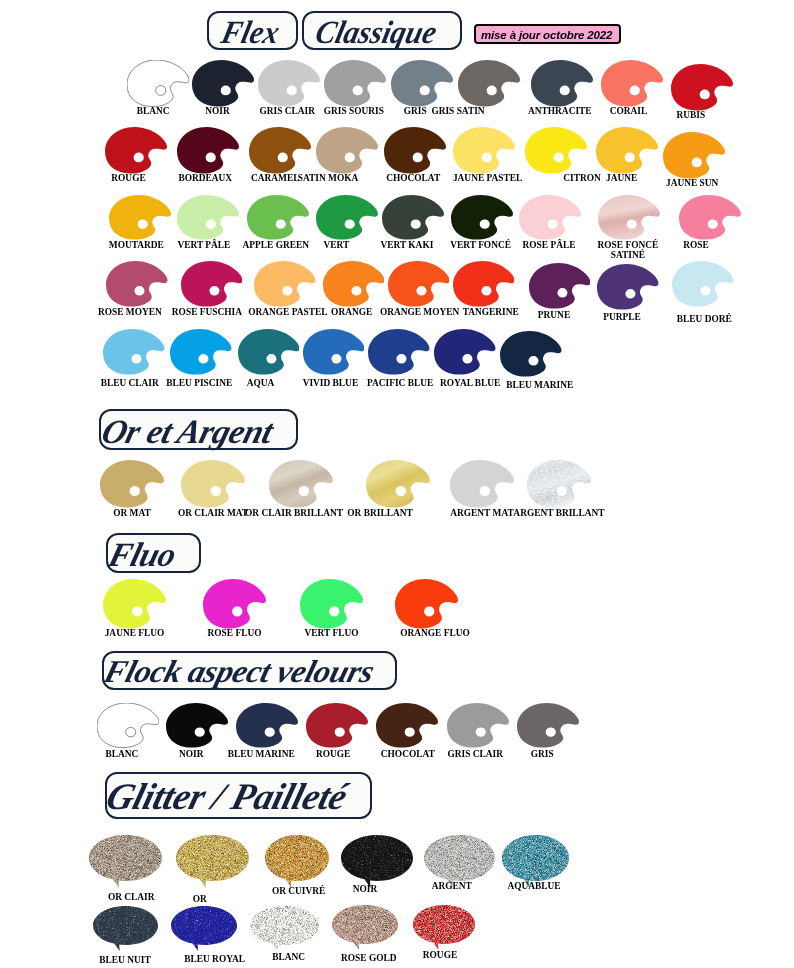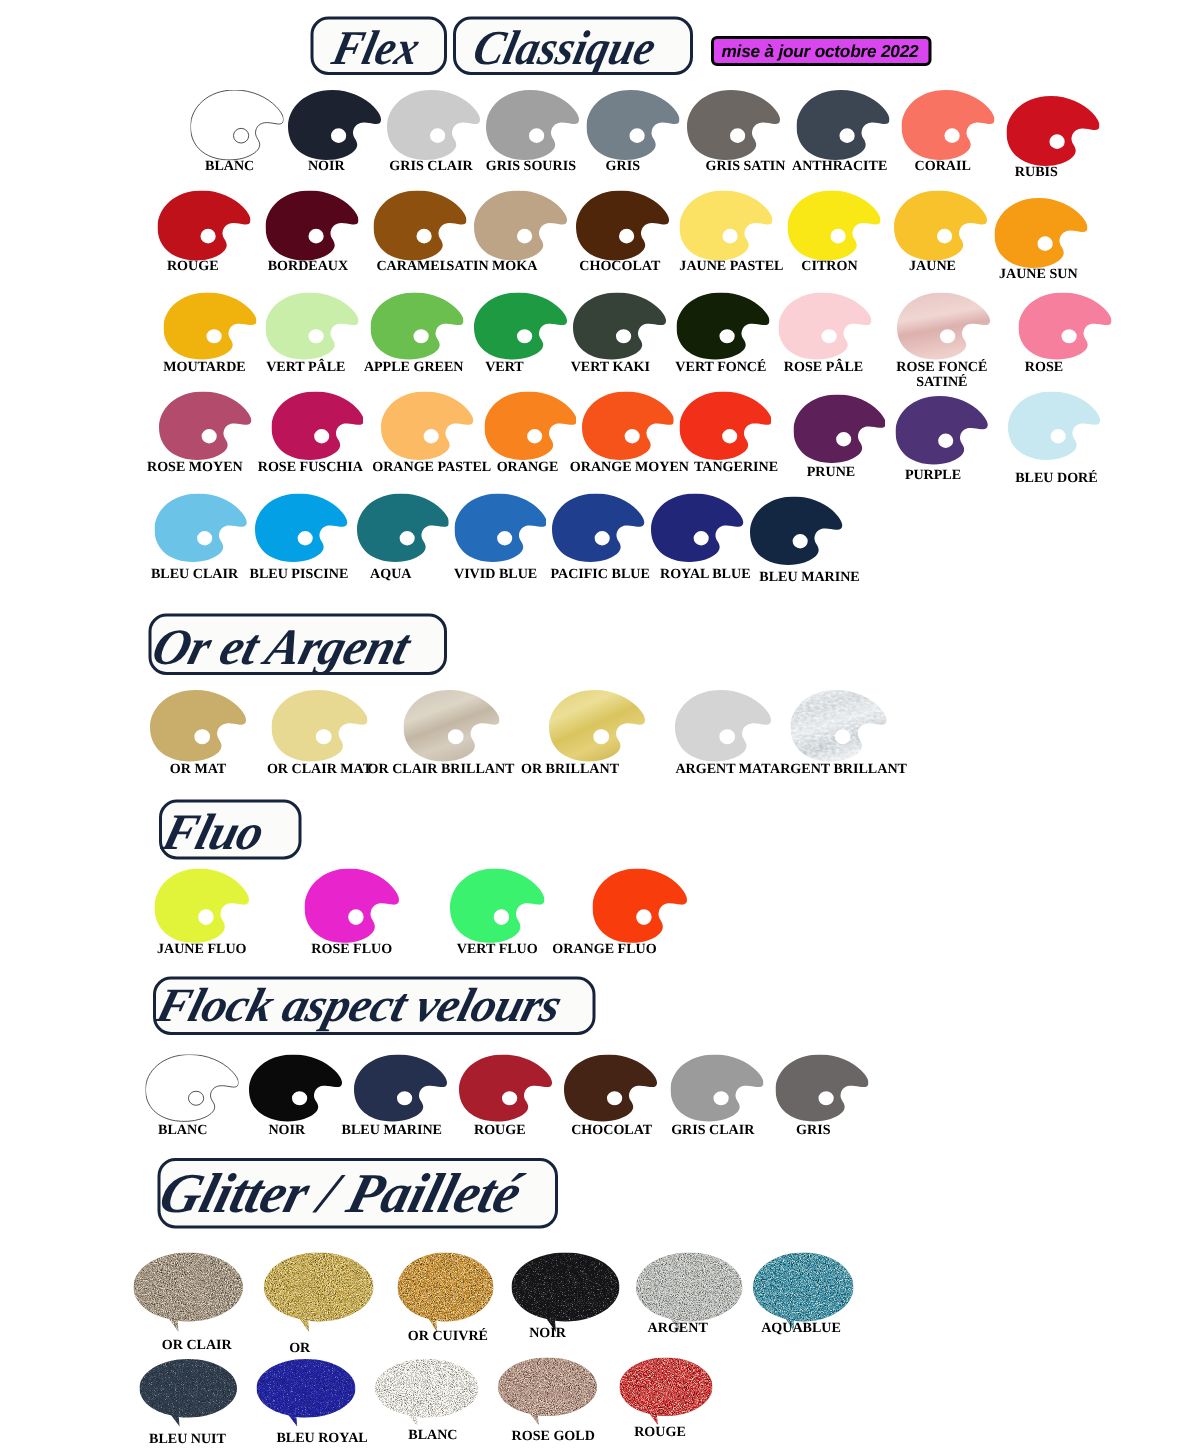--- a/index.html
+++ b/index.html
@@ -18,21 +18,21 @@
             border-radius:12px;background:#fbfbf9;}
   .titletxt{position:absolute;white-space:nowrap;color:#16233c;
             font-family:"Liberation Serif",serif;font-style:italic;font-weight:700;
             transform-origin:left bottom;}
   #tb1{left:207px;top:11px;width:91px;height:39px;}
   #tb1 .titletxt{left:9px;top:4px;font-size:30px;transform:skewX(-13deg) scaleY(1.08);}
   #tb2{left:301.5px;top:11px;width:160px;height:39px;}
   #tb2 .titletxt{left:8px;top:4px;font-size:30px;transform:skewX(-13deg) scaleY(1.08);}
 
   .updbox{position:absolute;box-sizing:border-box;border:2.6px solid #000;
-          border-radius:4px;background:#d946ef;}
+          border-radius:4px;background:#f9a8d4;}
   #ub{left:474px;top:23.5px;width:147px;height:20px;}
   .updtxt{position:absolute;white-space:nowrap;color:#000;
           font-family:"Liberation Sans",sans-serif;font-style:italic;font-weight:700;
           font-size:11.5px;left:5px;top:3px;letter-spacing:-0.15px;}
 
   .sw{position:absolute;}
   .sw svg{display:block;}
   .lbl{position:absolute;text-align:center;white-space:nowrap;color:#000;
        font-family:"Liberation Serif",serif;font-weight:700;font-size:9.4px;
        line-height:1.08;transform:translateX(-50%);}
@@ -174,21 +174,21 @@
         <svg width="62" height="47" viewBox="0 0 66 52" preserveAspectRatio="none">
           <path d="M 0.00 26.87 C 0.00 13.27 11.92 0.00 31.43 0.00 C 43.89 0.00 54.73 5.66 60.69 12.18 C 64.48 16.32 66.11 19.58 66.00 22.08 C 65.89 24.69 63.94 25.35 61.56 25.02 C 58.52 24.59 55.27 23.72 52.56 24.15 C 49.09 24.69 47.36 26.76 46.49 29.26 C 45.63 31.87 46.38 33.94 47.47 35.79 C 48.77 37.97 49.53 39.71 48.88 41.88 C 47.90 45.36 43.67 47.97 39.01 49.72 C 33.60 51.67 26.55 52.00 21.13 51.02 C 8.67 48.85 0.00 40.47 0.00 26.87 Z M 35.9 33.7 m -5.4 0 a 5.4 5.4 0 1 0 10.8 0 a 5.4 5.4 0 1 0 -10.8 0 Z" fill="#73808a" fill-rule="evenodd"></path>
         </svg>
       </div>
       <div class="lbl" style="left: 415.2px; top: 106px;">GRIS</div>
       <div class="sw" style="left: 458px; top: 60px; width: 62px; height: 47px;">
         <svg width="62" height="47" viewBox="0 0 66 52" preserveAspectRatio="none">
           <path d="M 0.00 26.87 C 0.00 13.27 11.92 0.00 31.43 0.00 C 43.89 0.00 54.73 5.66 60.69 12.18 C 64.48 16.32 66.11 19.58 66.00 22.08 C 65.89 24.69 63.94 25.35 61.56 25.02 C 58.52 24.59 55.27 23.72 52.56 24.15 C 49.09 24.69 47.36 26.76 46.49 29.26 C 45.63 31.87 46.38 33.94 47.47 35.79 C 48.77 37.97 49.53 39.71 48.88 41.88 C 47.90 45.36 43.67 47.97 39.01 49.72 C 33.60 51.67 26.55 52.00 21.13 51.02 C 8.67 48.85 0.00 40.47 0.00 26.87 Z M 35.9 33.7 m -5.4 0 a 5.4 5.4 0 1 0 10.8 0 a 5.4 5.4 0 1 0 -10.8 0 Z" fill="#6d6764" fill-rule="evenodd"></path>
         </svg>
       </div>
-      <div class="lbl" style="left: 497px; top: 106px;">GRIS SATIN</div>
+      <div class="lbl" style="left: 458px; top: 106px;">GRIS SATIN</div>
       <div class="sw" style="left: 531px; top: 60px; width: 62px; height: 47px;">
         <svg width="62" height="47" viewBox="0 0 66 52" preserveAspectRatio="none">
           <path d="M 0.00 26.87 C 0.00 13.27 11.92 0.00 31.43 0.00 C 43.89 0.00 54.73 5.66 60.69 12.18 C 64.48 16.32 66.11 19.58 66.00 22.08 C 65.89 24.69 63.94 25.35 61.56 25.02 C 58.52 24.59 55.27 23.72 52.56 24.15 C 49.09 24.69 47.36 26.76 46.49 29.26 C 45.63 31.87 46.38 33.94 47.47 35.79 C 48.77 37.97 49.53 39.71 48.88 41.88 C 47.90 45.36 43.67 47.97 39.01 49.72 C 33.60 51.67 26.55 52.00 21.13 51.02 C 8.67 48.85 0.00 40.47 0.00 26.87 Z M 35.9 33.7 m -5.4 0 a 5.4 5.4 0 1 0 10.8 0 a 5.4 5.4 0 1 0 -10.8 0 Z" fill="#3c4552" fill-rule="evenodd"></path>
         </svg>
       </div>
       <div class="lbl" style="left: 559.8px; top: 106px;">ANTHRACITE</div>
       <div class="sw" style="left: 601.3px; top: 60px; width: 62px; height: 47px;">
         <svg width="62" height="47" viewBox="0 0 66 52" preserveAspectRatio="none">
           <path d="M 0.00 26.87 C 0.00 13.27 11.92 0.00 31.43 0.00 C 43.89 0.00 54.73 5.66 60.69 12.18 C 64.48 16.32 66.11 19.58 66.00 22.08 C 65.89 24.69 63.94 25.35 61.56 25.02 C 58.52 24.59 55.27 23.72 52.56 24.15 C 49.09 24.69 47.36 26.76 46.49 29.26 C 45.63 31.87 46.38 33.94 47.47 35.79 C 48.77 37.97 49.53 39.71 48.88 41.88 C 47.90 45.36 43.67 47.97 39.01 49.72 C 33.60 51.67 26.55 52.00 21.13 51.02 C 8.67 48.85 0.00 40.47 0.00 26.87 Z M 35.9 33.7 m -5.4 0 a 5.4 5.4 0 1 0 10.8 0 a 5.4 5.4 0 1 0 -10.8 0 Z" fill="#f97362" fill-rule="evenodd"></path>
         </svg>
@@ -234,21 +234,21 @@
         <svg width="62" height="47" viewBox="0 0 66 52" preserveAspectRatio="none">
           <path d="M 0.00 26.87 C 0.00 13.27 11.92 0.00 31.43 0.00 C 43.89 0.00 54.73 5.66 60.69 12.18 C 64.48 16.32 66.11 19.58 66.00 22.08 C 65.89 24.69 63.94 25.35 61.56 25.02 C 58.52 24.59 55.27 23.72 52.56 24.15 C 49.09 24.69 47.36 26.76 46.49 29.26 C 45.63 31.87 46.38 33.94 47.47 35.79 C 48.77 37.97 49.53 39.71 48.88 41.88 C 47.90 45.36 43.67 47.97 39.01 49.72 C 33.60 51.67 26.55 52.00 21.13 51.02 C 8.67 48.85 0.00 40.47 0.00 26.87 Z M 35.9 33.7 m -5.4 0 a 5.4 5.4 0 1 0 10.8 0 a 5.4 5.4 0 1 0 -10.8 0 Z" fill="#fbe264" fill-rule="evenodd"></path>
         </svg>
       </div>
       <div class="lbl" style="left: 487.6px; top: 173px;">JAUNE PASTEL</div>
       <div class="sw" style="left: 524.7px; top: 127px; width: 62px; height: 47px;">
         <svg width="62" height="47" viewBox="0 0 66 52" preserveAspectRatio="none">
           <path d="M 0.00 26.87 C 0.00 13.27 11.92 0.00 31.43 0.00 C 43.89 0.00 54.73 5.66 60.69 12.18 C 64.48 16.32 66.11 19.58 66.00 22.08 C 65.89 24.69 63.94 25.35 61.56 25.02 C 58.52 24.59 55.27 23.72 52.56 24.15 C 49.09 24.69 47.36 26.76 46.49 29.26 C 45.63 31.87 46.38 33.94 47.47 35.79 C 48.77 37.97 49.53 39.71 48.88 41.88 C 47.90 45.36 43.67 47.97 39.01 49.72 C 33.60 51.67 26.55 52.00 21.13 51.02 C 8.67 48.85 0.00 40.47 0.00 26.87 Z M 35.9 33.7 m -5.4 0 a 5.4 5.4 0 1 0 10.8 0 a 5.4 5.4 0 1 0 -10.8 0 Z" fill="#f9e816" fill-rule="evenodd"></path>
         </svg>
       </div>
-      <div class="lbl" style="left: 553px; top: 173px; text-align: right;">CITRON</div>
+      <div class="lbl" style="left: 582px; top: 173px; text-align: right;">CITRON</div>
       <div class="sw" style="left: 596px; top: 127px; width: 62px; height: 47px;">
         <svg width="62" height="47" viewBox="0 0 66 52" preserveAspectRatio="none">
           <path d="M 0.00 26.87 C 0.00 13.27 11.92 0.00 31.43 0.00 C 43.89 0.00 54.73 5.66 60.69 12.18 C 64.48 16.32 66.11 19.58 66.00 22.08 C 65.89 24.69 63.94 25.35 61.56 25.02 C 58.52 24.59 55.27 23.72 52.56 24.15 C 49.09 24.69 47.36 26.76 46.49 29.26 C 45.63 31.87 46.38 33.94 47.47 35.79 C 48.77 37.97 49.53 39.71 48.88 41.88 C 47.90 45.36 43.67 47.97 39.01 49.72 C 33.60 51.67 26.55 52.00 21.13 51.02 C 8.67 48.85 0.00 40.47 0.00 26.87 Z M 35.9 33.7 m -5.4 0 a 5.4 5.4 0 1 0 10.8 0 a 5.4 5.4 0 1 0 -10.8 0 Z" fill="#f8c22c" fill-rule="evenodd"></path>
         </svg>
       </div>
       <div class="lbl" style="left: 621.7px; top: 173px;">JAUNE</div>
       <div class="sw" style="left: 662.9px; top: 132px; width: 62px; height: 47px;">
         <svg width="62" height="47" viewBox="0 0 66 52" preserveAspectRatio="none">
           <path d="M 0.00 26.87 C 0.00 13.27 11.92 0.00 31.43 0.00 C 43.89 0.00 54.73 5.66 60.69 12.18 C 64.48 16.32 66.11 19.58 66.00 22.08 C 65.89 24.69 63.94 25.35 61.56 25.02 C 58.52 24.59 55.27 23.72 52.56 24.15 C 49.09 24.69 47.36 26.76 46.49 29.26 C 45.63 31.87 46.38 33.94 47.47 35.79 C 48.77 37.97 49.53 39.71 48.88 41.88 C 47.90 45.36 43.67 47.97 39.01 49.72 C 33.60 51.67 26.55 52.00 21.13 51.02 C 8.67 48.85 0.00 40.47 0.00 26.87 Z M 35.9 33.7 m -5.4 0 a 5.4 5.4 0 1 0 10.8 0 a 5.4 5.4 0 1 0 -10.8 0 Z" fill="#f59b14" fill-rule="evenodd"></path>
         </svg>
@@ -460,21 +460,21 @@
         <svg width="63" height="50" viewBox="0 0 66 52" preserveAspectRatio="none">
           <path d="M 0.00 26.87 C 0.00 13.27 11.92 0.00 31.43 0.00 C 43.89 0.00 54.73 5.66 60.69 12.18 C 64.48 16.32 66.11 19.58 66.00 22.08 C 65.89 24.69 63.94 25.35 61.56 25.02 C 58.52 24.59 55.27 23.72 52.56 24.15 C 49.09 24.69 47.36 26.76 46.49 29.26 C 45.63 31.87 46.38 33.94 47.47 35.79 C 48.77 37.97 49.53 39.71 48.88 41.88 C 47.90 45.36 43.67 47.97 39.01 49.72 C 33.60 51.67 26.55 52.00 21.13 51.02 C 8.67 48.85 0.00 40.47 0.00 26.87 Z M 35.9 33.7 m -5.4 0 a 5.4 5.4 0 1 0 10.8 0 a 5.4 5.4 0 1 0 -10.8 0 Z" fill="#3bf26e" fill-rule="evenodd"></path>
         </svg>
       </div>
       <div class="lbl" style="left: 331.5px; top: 628px;">VERT FLUO</div>
       <div class="sw" style="left: 395px; top: 579px; width: 63px; height: 50px;">
         <svg width="63" height="50" viewBox="0 0 66 52" preserveAspectRatio="none">
           <path d="M 0.00 26.87 C 0.00 13.27 11.92 0.00 31.43 0.00 C 43.89 0.00 54.73 5.66 60.69 12.18 C 64.48 16.32 66.11 19.58 66.00 22.08 C 65.89 24.69 63.94 25.35 61.56 25.02 C 58.52 24.59 55.27 23.72 52.56 24.15 C 49.09 24.69 47.36 26.76 46.49 29.26 C 45.63 31.87 46.38 33.94 47.47 35.79 C 48.77 37.97 49.53 39.71 48.88 41.88 C 47.90 45.36 43.67 47.97 39.01 49.72 C 33.60 51.67 26.55 52.00 21.13 51.02 C 8.67 48.85 0.00 40.47 0.00 26.87 Z M 35.9 33.7 m -5.4 0 a 5.4 5.4 0 1 0 10.8 0 a 5.4 5.4 0 1 0 -10.8 0 Z" fill="#f83c0c" fill-rule="evenodd"></path>
         </svg>
       </div>
-      <div class="lbl" style="left: 403px; top: 628px;">ORANGE FLUO</div>
+      <div class="lbl" style="left: 435px; top: 628px;">ORANGE FLUO</div>
       <div class="hdrbox" style="left: 102px; top: 651px; width: 295px; height: 39px;"></div>
       <div class="hdrtxt" style="left: 110px; top: 653px; font-size: 29px; transform: skewX(-15deg) scale(1.131, 1.1);">Flock aspect velours</div>
       <div class="sw" style="left: 97px; top: 703px; width: 62px; height: 45px;">
         <svg width="62" height="45" viewBox="0 0 66 52" preserveAspectRatio="none">
           <path d="M 0.00 26.87 C 0.00 13.27 11.92 0.00 31.43 0.00 C 43.89 0.00 54.73 5.66 60.69 12.18 C 64.48 16.32 66.11 19.58 66.00 22.08 C 65.89 24.69 63.94 25.35 61.56 25.02 C 58.52 24.59 55.27 23.72 52.56 24.15 C 49.09 24.69 47.36 26.76 46.49 29.26 C 45.63 31.87 46.38 33.94 47.47 35.79 C 48.77 37.97 49.53 39.71 48.88 41.88 C 47.90 45.36 43.67 47.97 39.01 49.72 C 33.60 51.67 26.55 52.00 21.13 51.02 C 8.67 48.85 0.00 40.47 0.00 26.87 Z M 35.9 33.7 m -5.4 0 a 5.4 5.4 0 1 0 10.8 0 a 5.4 5.4 0 1 0 -10.8 0 Z" fill="#ffffff" fill-rule="evenodd" stroke="#1a1a1a" stroke-width="0.55"></path>
         </svg>
       </div>
       <div class="lbl" style="left: 121.8px; top: 749px;">BLANC</div>
       <div class="sw" style="left: 166px; top: 703px; width: 62px; height: 45px;">
         <svg width="62" height="45" viewBox="0 0 66 52" preserveAspectRatio="none">

